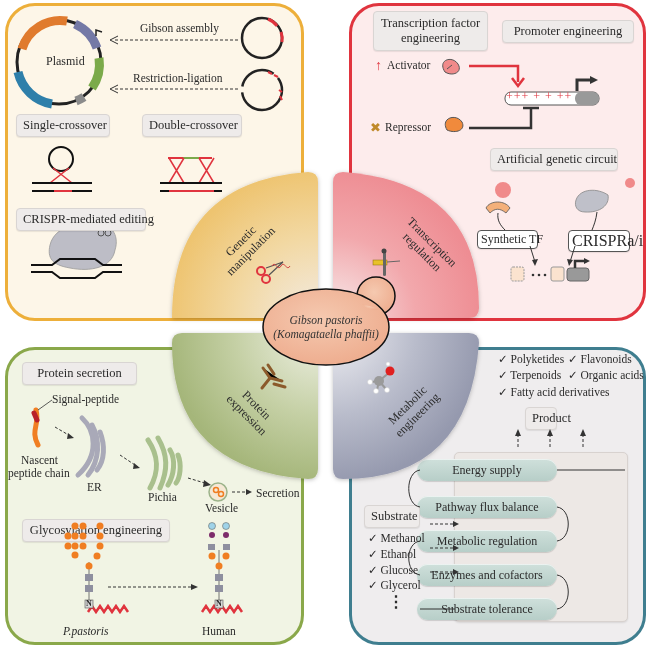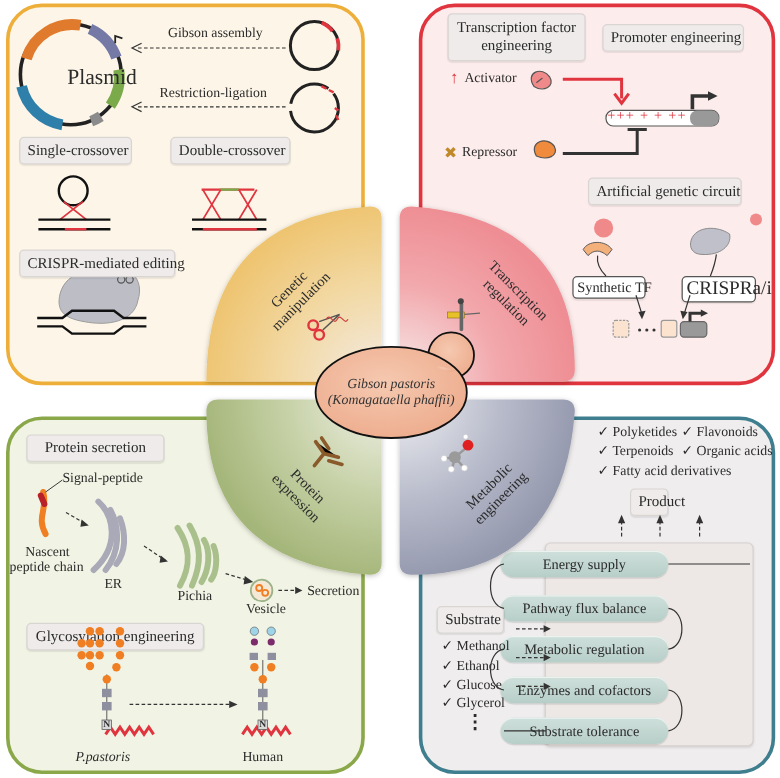--- a/index.html
+++ b/index.html
@@ -72,32 +72,32 @@
 
   <g>
     <path d="M50 245 C55 225 80 222 95 228 C110 220 120 235 115 250 C112 268 90 272 70 268 C52 265 47 258 50 245 Z" fill="#BDBDC6" stroke="#999" stroke-width="0.8"></path>
     <path d="M31 265 L52 265 L60 259 L95 259 L103 265 L122 265" fill="none" stroke="#111" stroke-width="2"></path>
     <path d="M31 272 L52 272 L60 278 L95 278 L103 272 L122 272" fill="none" stroke="#111" stroke-width="2"></path>
     <circle cx="101" cy="233" r="3" fill="none" stroke="#555"></circle>
     <circle cx="108" cy="233" r="3" fill="none" stroke="#555"></circle>
   </g>
 </svg>
 
-<div class="txt" style="left:56px;top:54px;font-size:18px">Plasmid</div>
+<div class="txt" style="left:46px;top:54px;font-size:12px">Plasmid</div>
 <div class="txt small" style="left:140px;top:22px">Gibson assembly</div>
 <div class="txt small" style="left:133px;top:72px">Restriction-ligation</div>
 <div class="lbl" style="left:16px;top:114px;width:94px">Single-crossover</div>
 <div class="lbl" style="left:142px;top:114px;width:100px">Double-crossover</div>
 <div class="lbl" style="left:16px;top:208px;width:130px">CRISPR-mediated editing</div>
 
 <div class="lbl" style="left:373px;top:11px;width:115px;line-height:15px;padding:4px 4px">
   <span>Transcription factor</span><br>
   <span>engineering</span>
 </div>
-<div class="lbl" style="left:502px;top:20px;width:118px">Promoter engineering</div>
+<div class="lbl" style="left:502px;top:20px;width:132px">Promoter engineering</div>
 <div class="txt" style="left:375px;top:58px;color:#E0343E;font-size:14px">↑</div>
 <div class="txt small" style="left:387px;top:59px">Activator</div>
 <div class="txt" style="left:370px;top:120px;color:#C08A2A;font-size:13px">✖</div>
 <div class="txt small" style="left:385px;top:121px">Repressor</div>
 <div class="lbl" style="left:490px;top:148px;width:128px">Artificial genetic circuit</div>
 <div class="lbl" style="left:477px;top:230px;width:61px;background:#fff;border-color:#555;font-size:12px;padding:1px 3px">Synthetic TF</div>
 <div class="lbl" style="left:568px;top:230px;width:62px;background:#fff;border-color:#555;font-size:16px;padding:1px 3px">CRISPRa/i</div>
 
 <svg width="650" height="648" style="left:0;top:0">
   <path d="M445 72 C437 60 452 55 458 64 C463 72 453 77 445 72 Z M447 69 l5 -4" fill="#F08A8A" stroke="#555" stroke-width="1"></path>

